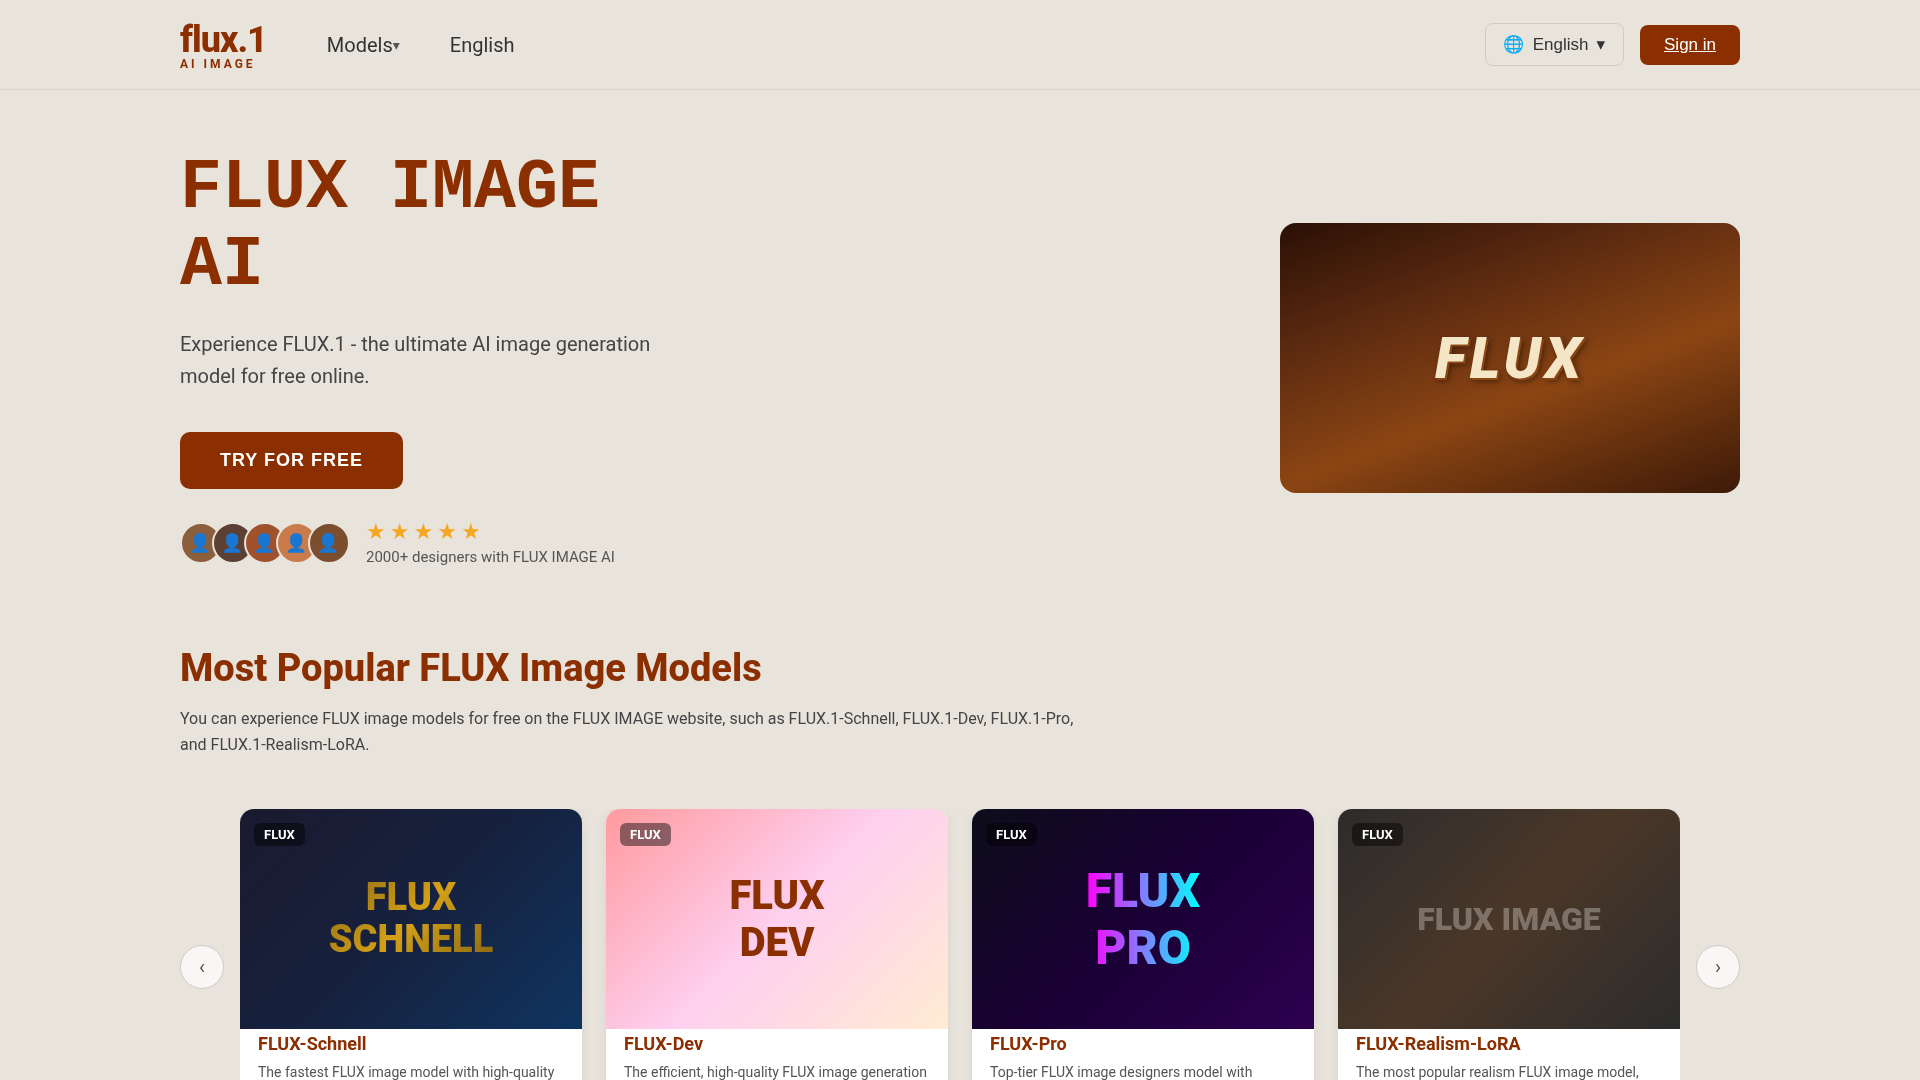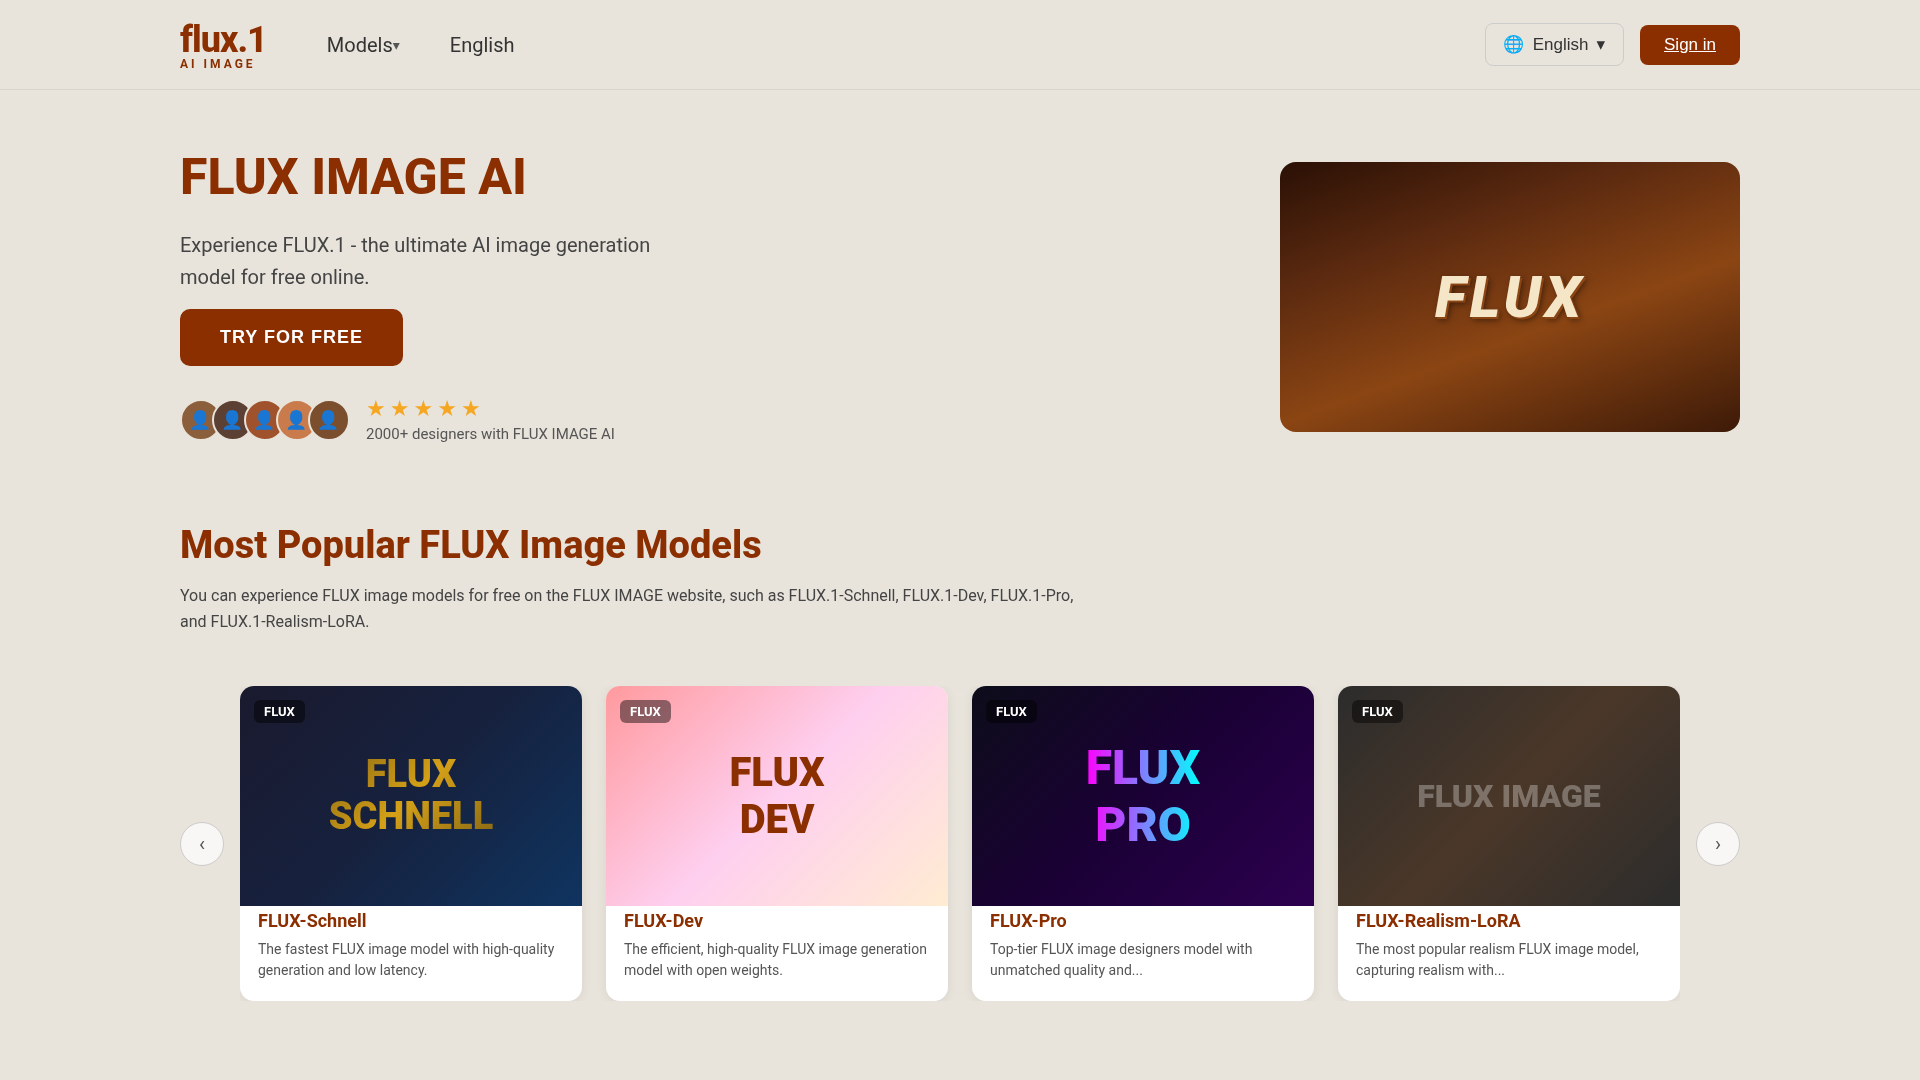--- a/index.html
+++ b/index.html
@@ -95,31 +95,32 @@
       display: flex;
       align-items: center;
       justify-content: space-between;
       padding: 60px 180px 40px 180px;
       gap: 60px;
     }
     .hero-left {
       max-width: 520px;
     }
     .hero-title {
-      font-size: 50px;
+      font-size: 70px;
       font-weight: 800;
       color: #8B2E00;
       line-height: 1.1;
       margin-bottom: 24px;
+      font-family: Liberation Mono, monospace;
     }
     .hero-subtitle {
       font-size: 20px;
       color: #444;
       line-height: 1.6;
-      margin-bottom: 16px;
+      margin-bottom: 40px;
     }
     .try-btn {
       background-color: #8B2E00;
       color: #fff;
       border: none;
       border-radius: 10px;
       padding: 18px 40px;
       font-size: 18px;
       font-weight: 600;
       cursor: pointer;

